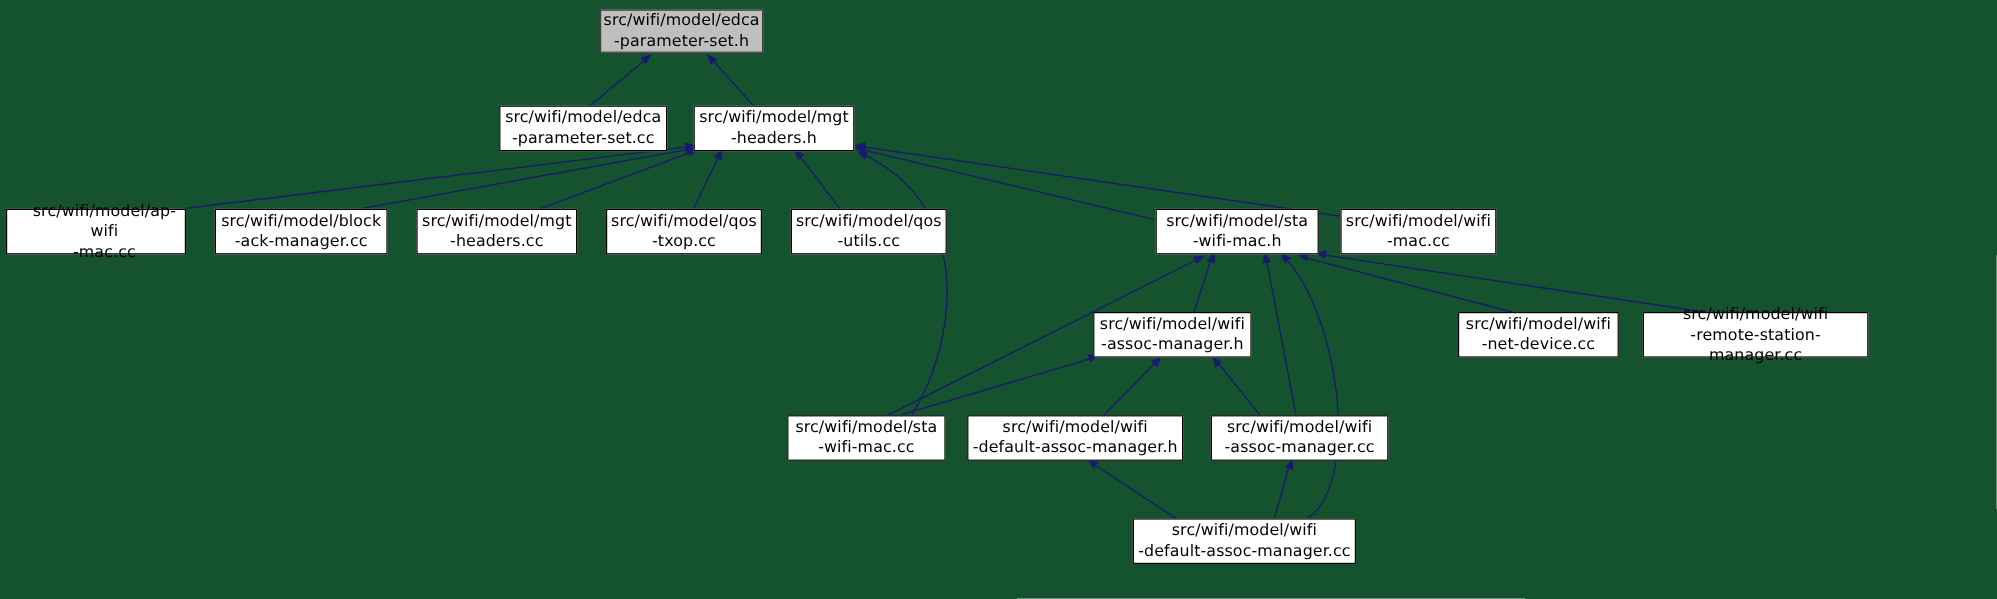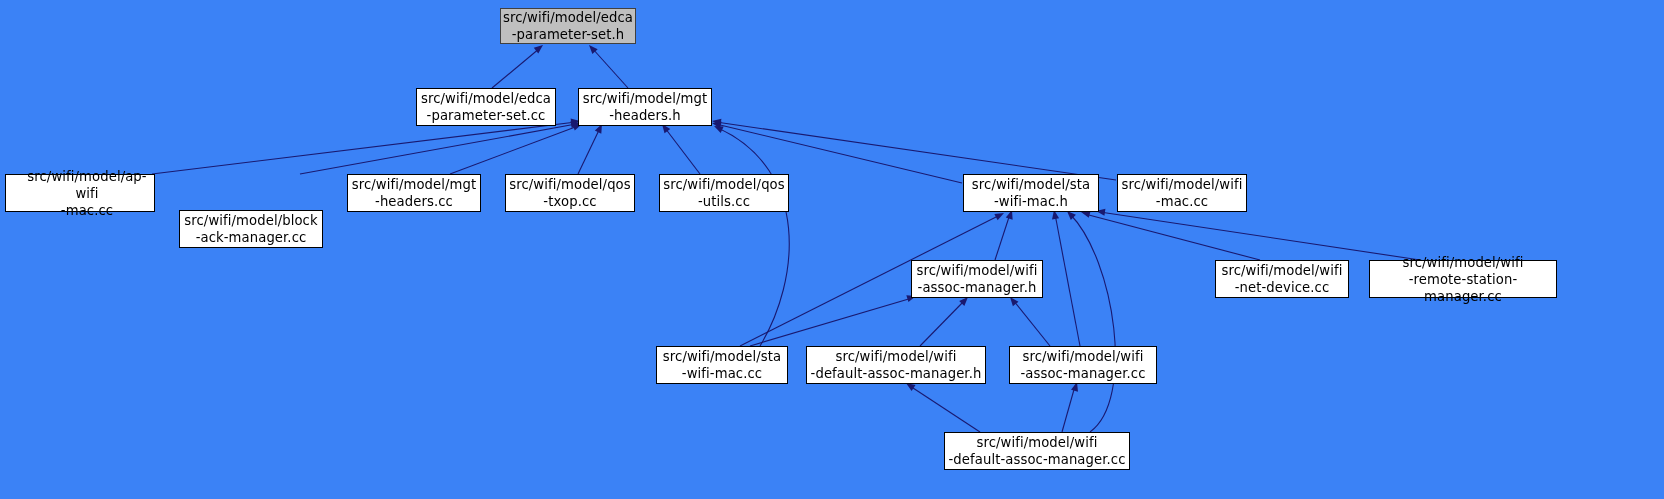--- a/index.html
+++ b/index.html
@@ -4,21 +4,21 @@
 <style>
   html, body {
     margin: 0;
     padding: 0;
     background: #ffffff;
   }
   #graph-root {
     position: relative;
     width: 1664px;
     height: 499px;
-    background: #3b82f6;
+    background: #14532d;
     font-family: "DejaVu Sans", "Liberation Sans", sans-serif;
     overflow: hidden;
   }
   #edges-layer {
     position: absolute;
     left: 0;
     top: 0;
     width: 1664px;
     height: 499px;
     pointer-events: none;
@@ -98,21 +98,21 @@
     </svg>
   <div id="nodes-layer">
       <div class="node root" style="left: 500px; top: 8px; width: 136px; height: 36px;"><span class="node-label">src/wifi/model/edca
 -parameter-set.h</span></div>
       <div class="node" style="left: 416px; top: 88px; width: 140px; height: 38px;"><span class="node-label">src/wifi/model/edca
 -parameter-set.cc</span></div>
       <div class="node" style="left: 578px; top: 88px; width: 134px; height: 38px;"><span class="node-label">src/wifi/model/mgt
 -headers.h</span></div>
       <div class="node" style="left: 5px; top: 174px; width: 150px; height: 38px; padding-left: 16px;"><span class="node-label">src/wifi/model/ap-wifi
 -mac.cc</span></div>
-      <div class="node" style="left: 179px; top: 174px; width: 144px; height: 38px; margin-top: 36px;"><span class="node-label">src/wifi/model/block
+      <div class="node" style="left: 179px; top: 174px; width: 144px; height: 38px;"><span class="node-label">src/wifi/model/block
 -ack-manager.cc</span></div>
       <div class="node" style="left: 347px; top: 174px; width: 134px; height: 38px;"><span class="node-label">src/wifi/model/mgt
 -headers.cc</span></div>
       <div class="node" style="left: 505px; top: 174px; width: 130px; height: 38px;"><span class="node-label">src/wifi/model/qos
 -txop.cc</span></div>
       <div class="node" style="left: 659px; top: 174px; width: 130px; height: 38px;"><span class="node-label">src/wifi/model/qos
 -utils.cc</span></div>
       <div class="node" style="left: 963px; top: 174px; width: 136px; height: 38px;"><span class="node-label">src/wifi/model/sta
 -wifi-mac.h</span></div>
       <div class="node" style="left: 1117px; top: 174px; width: 130px; height: 38px;"><span class="node-label">src/wifi/model/wifi

